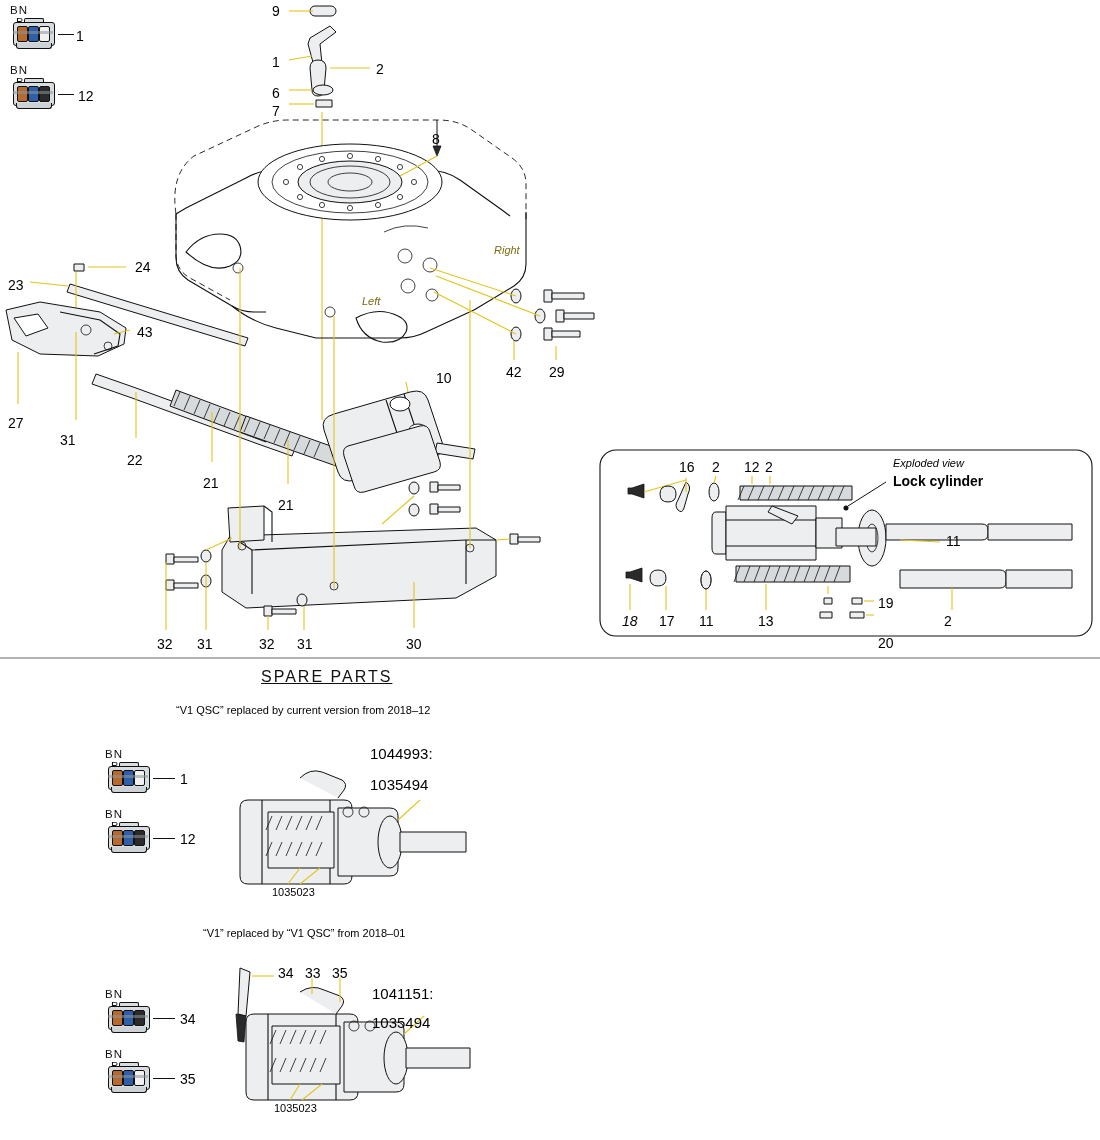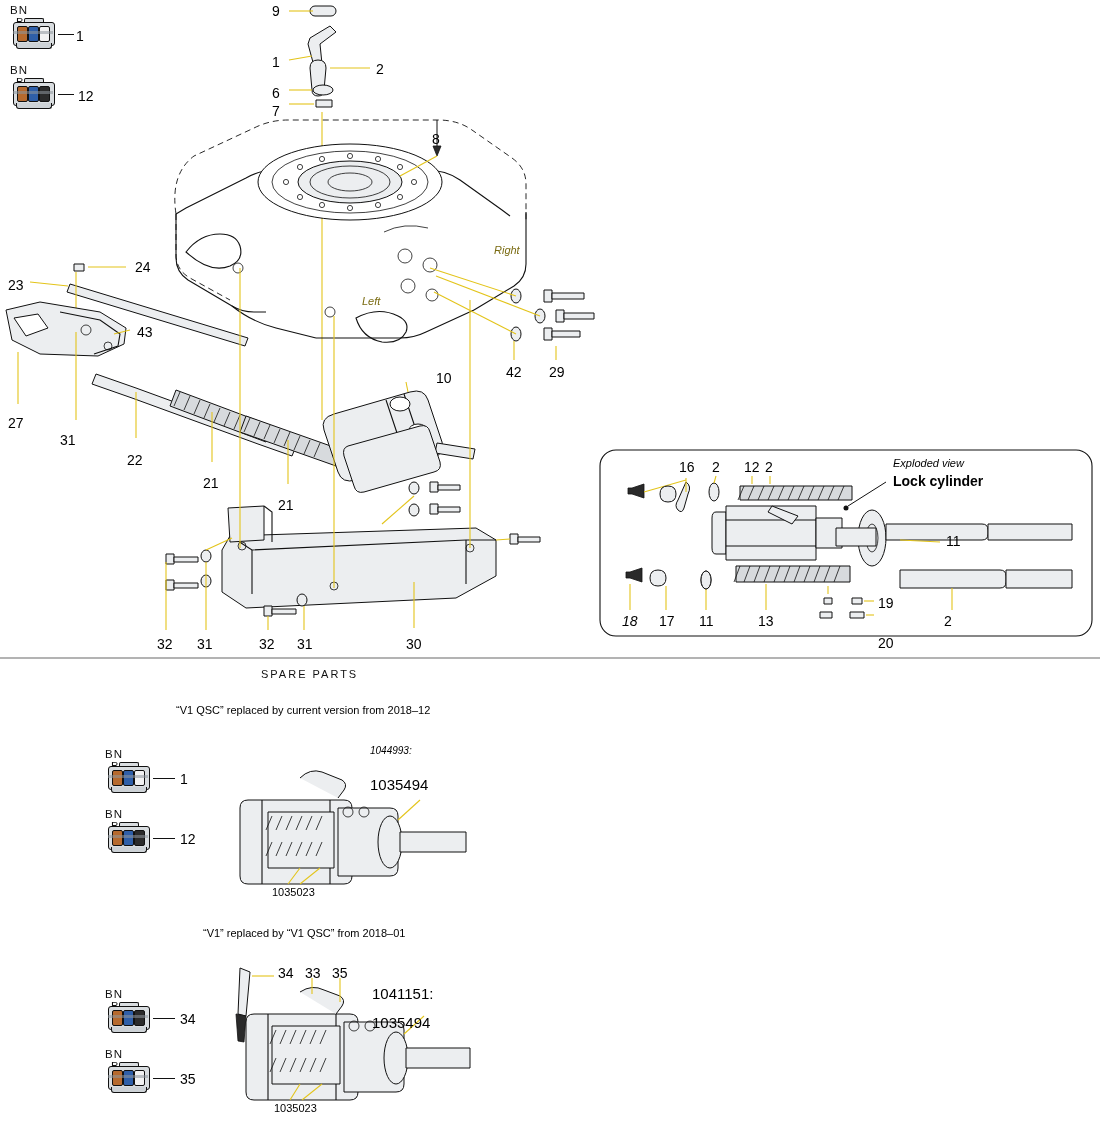--- a/index.html
+++ b/index.html
@@ -4,21 +4,21 @@
 <style>
   html,body{margin:0;padding:0;background:#ffffff;}
   body{width:1100px;height:1140px;position:relative;font-family:"Liberation Sans",sans-serif;color:#111;overflow:hidden;}
   .stage{position:absolute;left:0;top:0;width:1100px;height:1140px;}
   svg.layer{position:absolute;left:0;top:0;width:1100px;height:1140px;pointer-events:none;}
   .lbl{position:absolute;font-size:13px;color:#000;white-space:nowrap;}
   .lbl.num{font-size:14px;}
   .lbl.small{font-size:11px;}
   .lbl.ital{font-style:italic;font-size:11px;}
   .lbl.bold{font-weight:bold;}
-  .title{position:absolute;font-size:11px;letter-spacing:2px;}
+  .title{position:absolute;font-size:16px;letter-spacing:2px;text-decoration:underline;}
   .connector{position:absolute;}
   
   .plug{position:absolute;width:46px;height:30px;}
   .plug .body{position:absolute;left:3px;top:4px;width:40px;height:22px;background:#d9dde0;border:1.4px solid #111;border-radius:3px;}
   .plug .tab{position:absolute;left:14px;top:0px;width:18px;height:6px;background:#d9dde0;border:1.4px solid #111;border-bottom:none;border-radius:2px 2px 0 0;}
   .plug .foot{position:absolute;left:6px;top:25px;width:34px;height:5px;background:#cdd2d6;border:1.3px solid #111;border-top:none;border-radius:0 0 3px 3px;}
   .plug .pin{position:absolute;top:8px;width:9px;height:14px;border:1.2px solid #111;border-radius:2px;}
   .plug .p1{left:7px;background:#b66a2e;}
   .plug .p2{left:18px;background:#2f5fa8;}
   .plug .p3{left:29px;}
@@ -515,21 +515,21 @@
       <div class="pin p1"></div>
         <div class="pin p2"></div>
         <div class="pin p3 bk"></div>
       <div class="slot"></div>
         <div class="foot"></div>
     </div>
   </div>
   <div style="position:absolute;left:153px;top:838px;width:22px;height:1.2px;background:#111;"></div>
   <div class="lbl num" style="left:180px;top:831px;">12</div>
 
-  <div class="lbl" style="left:370px;top:745px;font-size:10px;font-style:italic;">1044993:</div>
+  <div class="lbl" style="left:370px;top:745px;font-size:15px;">1044993:</div>
   <div class="lbl" style="left:370px;top:776px;font-size:15px;">1035494</div>
   <div class="lbl small" style="left:272px;top:886px;">1035023</div>
 
   <div class="lbl small" style="left:203px;top:927px;">“V1” replaced by “V1 QSC” from 2018–01</div>
 
   <div class="lbl num" style="left:278px;top:965px;">34</div>
   <div class="lbl num" style="left:305px;top:965px;">33</div>
   <div class="lbl num" style="left:332px;top:965px;">35</div>
 
   <div class="connector" style="left:105px;top:1002px;">

